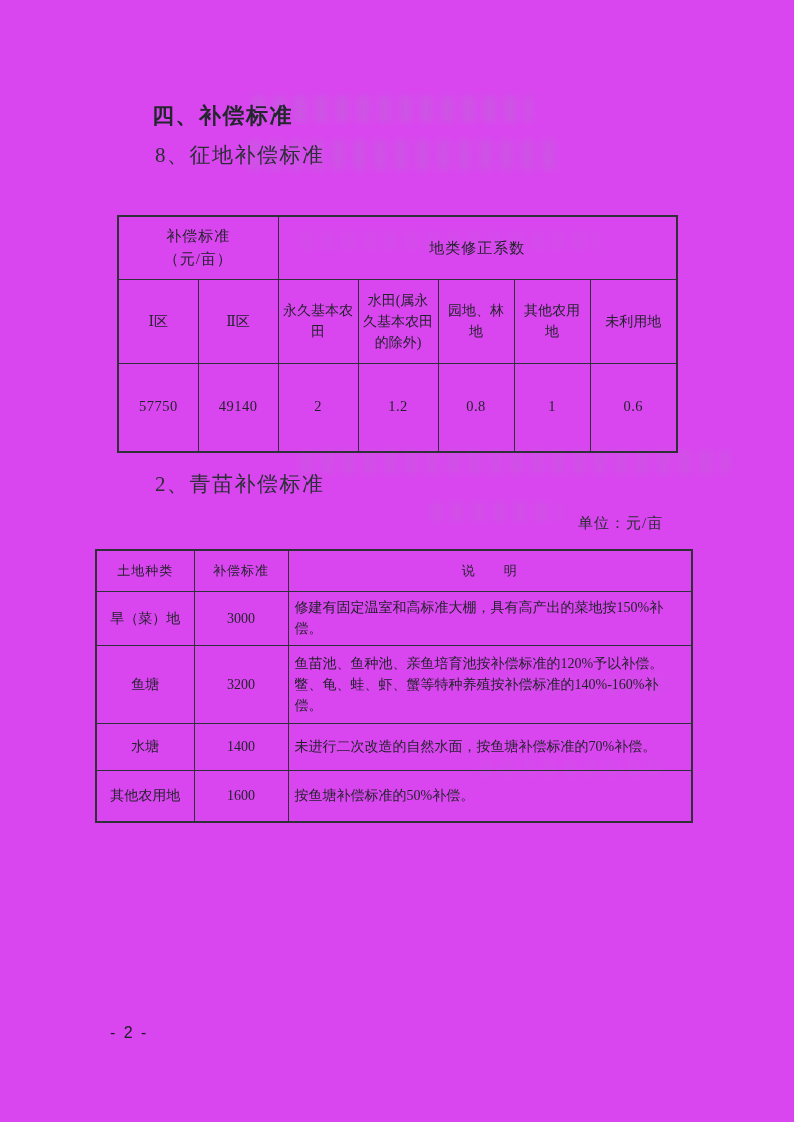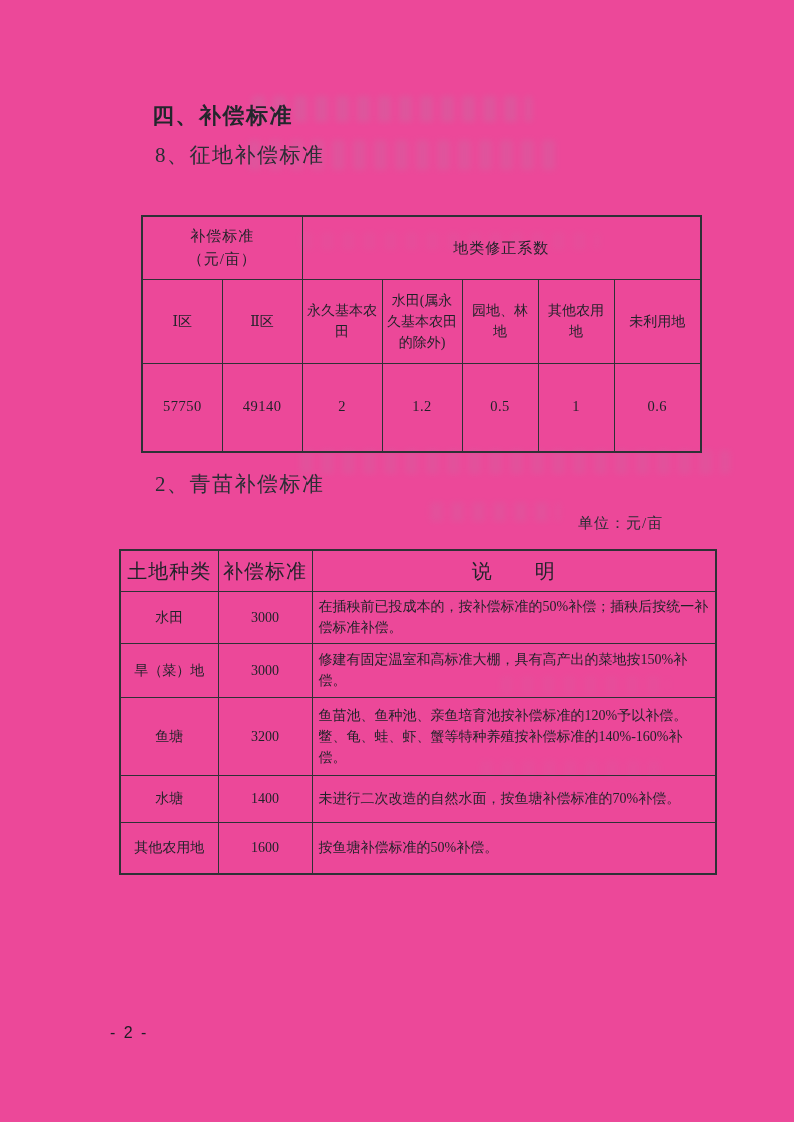--- a/index.html
+++ b/index.html
@@ -3,21 +3,21 @@
 <meta charset="utf-8">
 <style>
   * { margin:0; padding:0; box-sizing:border-box; }
   html,body { background:#e9e9e9; }
   body { font-family:"Liberation Serif","DejaVu Serif",serif; color:#1f2228; }
 
   .page{
     position:relative;
     width:794px; height:1122px;
     margin:0 auto;
-    background:#ec4899;
+    background:#d946ef;
     overflow:hidden;
     box-shadow:0 0 6px rgba(0,0,0,.2);
   }
 
   
   .ghost{
     position:absolute;
     background:repeating-linear-gradient(90deg,
       rgba(148,156,176,.55) 0 13px, rgba(148,156,176,0) 13px 21px);
     filter:blur(3px);
@@ -34,21 +34,21 @@
     font-size:21px; font-weight:normal; letter-spacing:1.5px; color:#2a2e35;
   }
   .sub1{ left:155px; top:141px; }
   .sub2{ left:155px; top:470px; }
 
   .unit-note{
     position:absolute; left:578px; top:514px;
     font-size:15px; letter-spacing:1px; color:#2a2e35;
   }
 
-  table{ border-collapse:collapse; table-layout:fixed;margin-left:24px; }
+  table{ border-collapse:collapse; table-layout:fixed; }
   td,th{
     border:1px solid #2e3136;
     font-weight:normal;
     font-size:14px;
     color:#1f2228;
     text-align:center;
     vertical-align:middle;
     line-height:1.5;
     padding:2px 4px;
   }
@@ -58,21 +58,21 @@
     border:2px solid #2e3136;
   }
   .t-land .r-top td{ height:63px; font-size:15px; letter-spacing:1px; }
   .t-land .r-labels td{ height:84px; }
   .t-land .r-values td{ height:89px; font-size:14.5px; letter-spacing:.5px; }
 
   .t-crop{
     position:absolute; left:95px; top:549px; width:596px;
     border:2px solid #2e3136;
   }
-  .t-crop th{ height:41px; font-size:20px; letter-spacing:1px; }
+  .t-crop th{ height:41px; font-size:13px; letter-spacing:1px; }
   .t-crop td.note{ text-align:left; padding:3px 6px; }
   .t-crop tr.r0 td{ height:52px; }
   .t-crop tr.r1 td{ height:54px; }
   .t-crop tr.r2 td{ height:53px; }
   .t-crop tr.r3 td{ height:78px; }
   .t-crop tr.r4 td{ height:47px; }
   .t-crop tr.r5 td{ height:52px; }
 
   .page-num{
     position:absolute; left:110px; top:1024px;
@@ -123,46 +123,41 @@
       <td>水田(属永久基本农田的除外)</td>
       <td>园地、林地</td>
       <td>其他农用地</td>
       <td>未利用地</td>
     </tr>
     <tr class="r-values">
       <td>57750</td>
       <td>49140</td>
       <td>2</td>
       <td>1.2</td>
-      <td>0.5</td>
+      <td>0.8</td>
       <td>1</td>
       <td>0.6</td>
     </tr>
   </tbody>
     </table>
 
   <div class="sub-title sub2">2、青苗补偿标准</div>
   <div class="unit-note">单位：元/亩</div>
 
   <table class="t-crop">
     <colgroup>
       <col style="width:98px">
         <col style="width:94px">
         <col style="width:404px">
     </colgroup>
     <tbody>
         <tr>
       <th>土地种类</th>
       <th>补偿标准</th>
       <th>说　　明</th>
-    </tr>
-    <tr class="r0">
-      <td>水田</td>
-      <td>3000</td>
-      <td class="note">在插秧前已投成本的，按补偿标准的50%补偿；插秧后按统一补偿标准补偿。</td>
     </tr>
     <tr class="r1">
       <td>旱（菜）地</td>
       <td>3000</td>
       <td class="note">修建有固定温室和高标准大棚，具有高产出的菜地按150%补偿。</td>
     </tr>
     <tr class="r3">
       <td>鱼塘</td>
       <td>3200</td>
       <td class="note">鱼苗池、鱼种池、亲鱼培育池按补偿标准的120%予以补偿。鳖、龟、蛙、虾、蟹等特种养殖按补偿标准的140%-160%补偿。</td>

